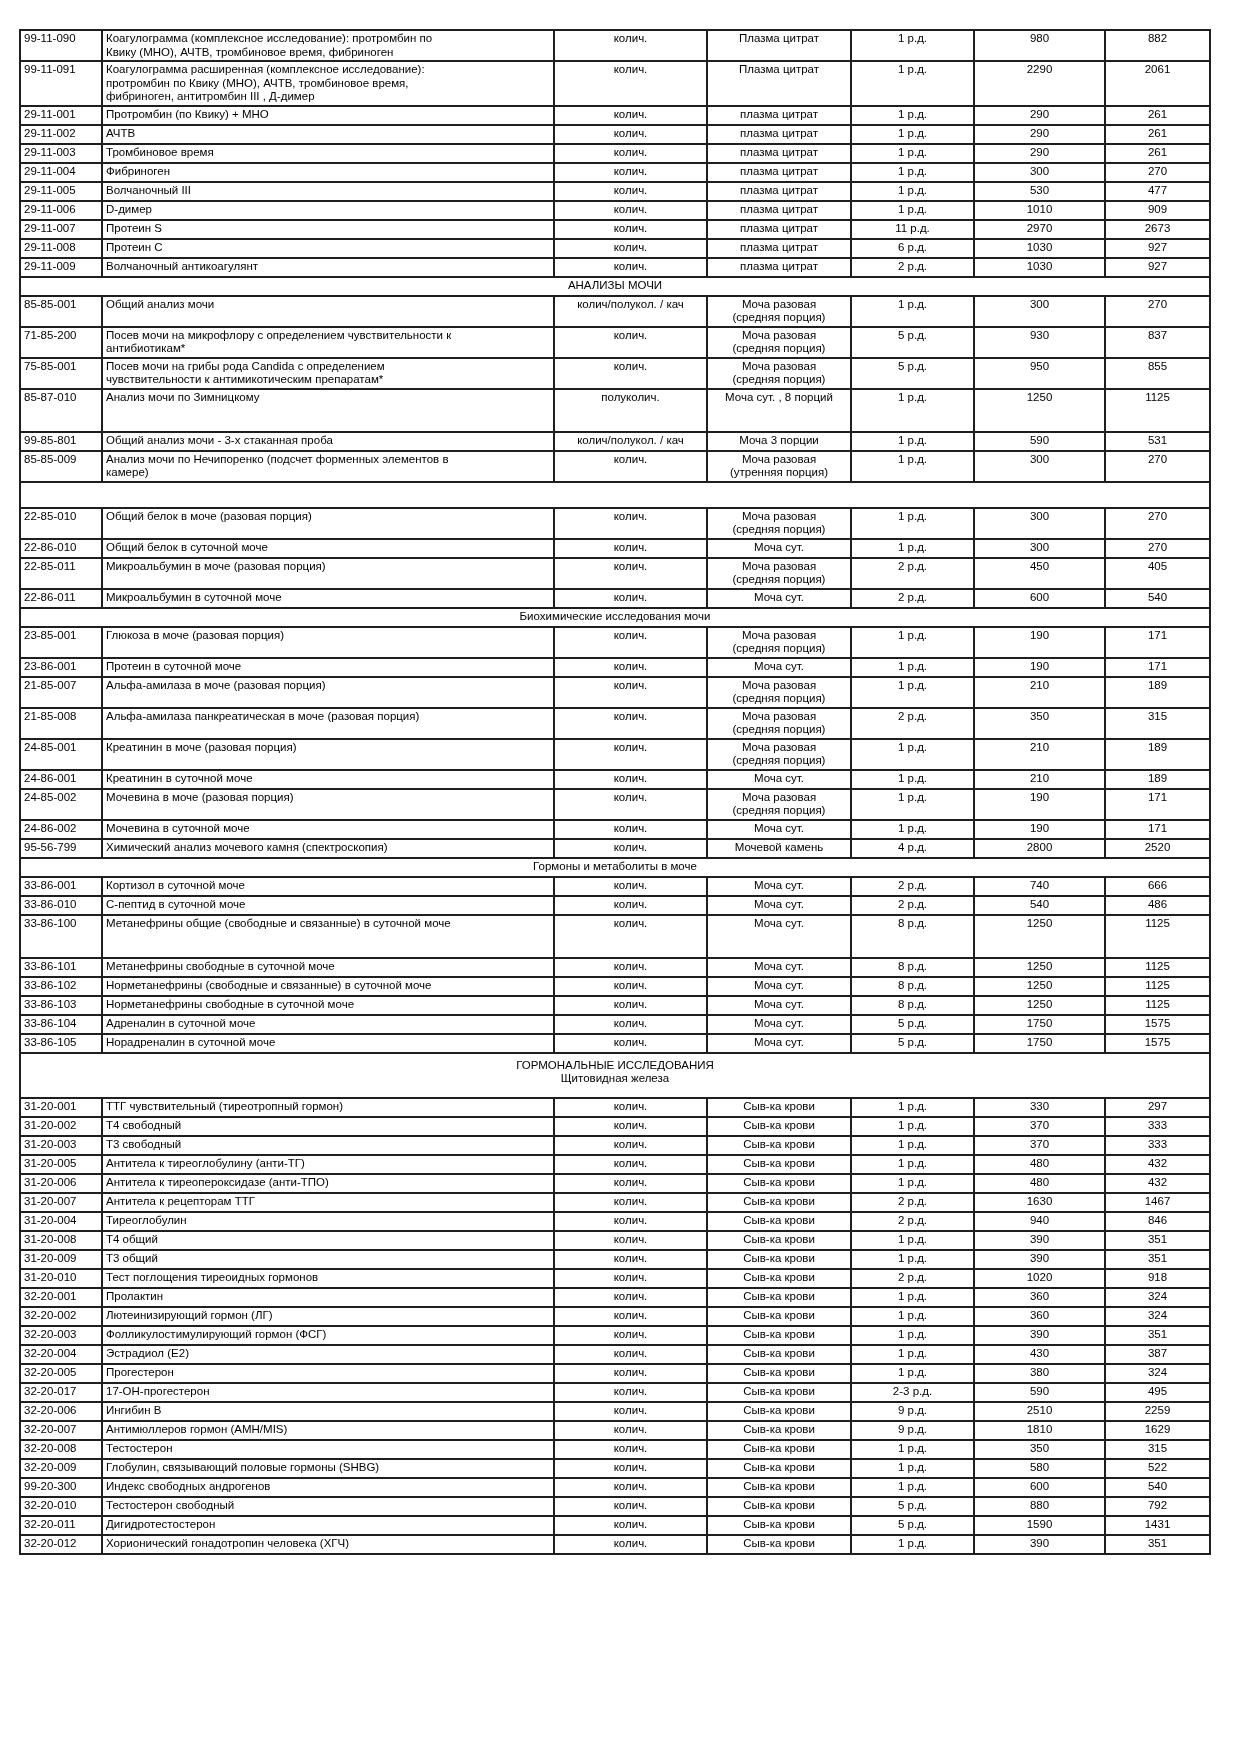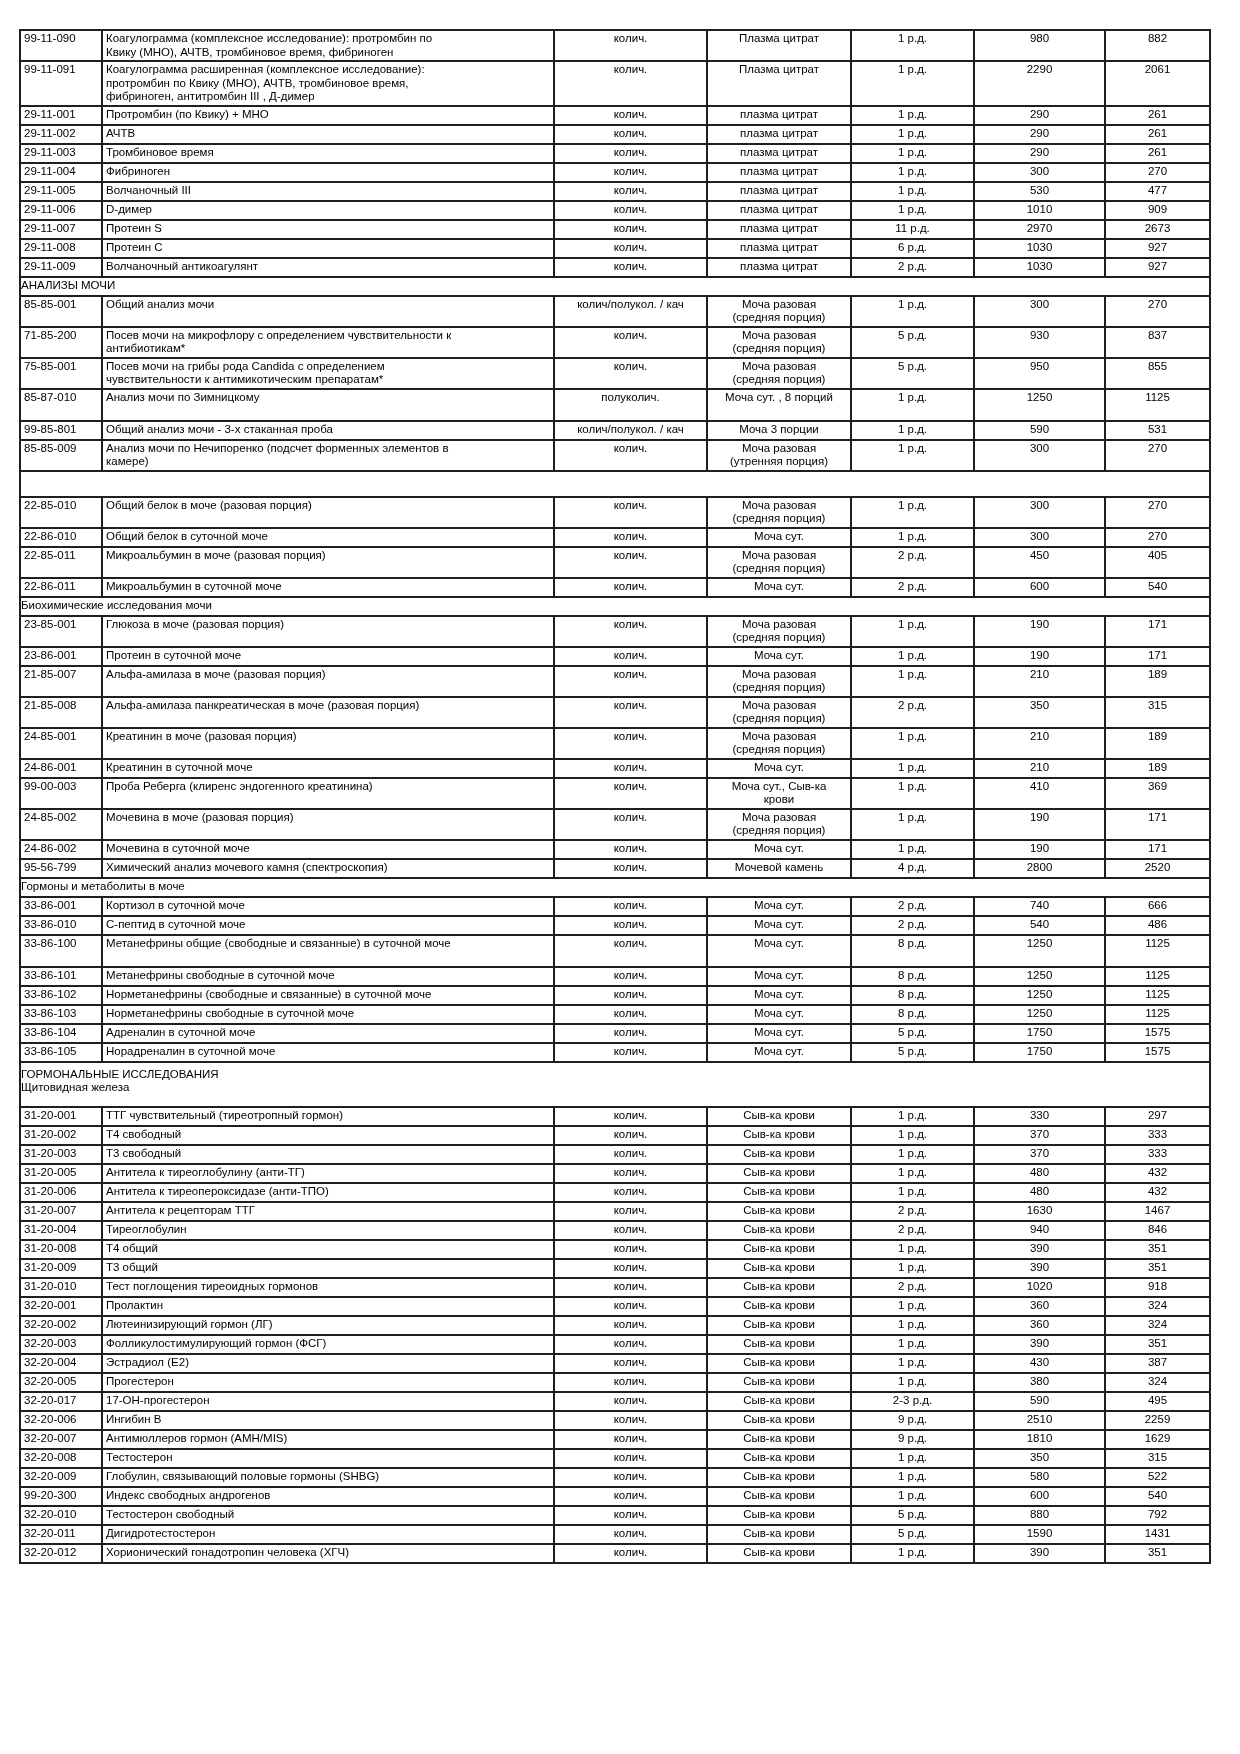--- a/index.html
+++ b/index.html
@@ -26,24 +26,24 @@
     overflow:hidden;
     word-wrap:break-word;
   }
   td.c-code { text-align:left; padding-left:2px; }
   td.c-name { text-align:left; white-space:pre-line; }
   td.c-method { text-align:center; vertical-align:middle; }
   td.c-sample { text-align:center; vertical-align:middle; white-space:pre-line; }
   td.c-days { text-align:center; vertical-align:top; }
   td.c-p1, td.c-p2 { text-align:center; vertical-align:middle; font-size:12px; }
   tr.trow { height:19px; }
-  tr.tall { height:32px; }
+  tr.tall { height:43px; }
   tr.italic-price td.c-p1, tr.italic-price td.c-p2 { }
   tr.sec td {
-    text-align:left;
+    text-align:center;
     white-space:pre-line;
     padding:1px 0 2px 0;
     height:14px;
   }
   tr.sec-two td { height:36px; padding-top:5px; }
   tr.gap td { height:22px; }
 </style>
 </head>
 <body>
 
@@ -320,30 +320,20 @@
       <tr class="trow">
     <td class="c-code">24-86-001</td>
     <td class="c-name">Креатинин в суточной моче</td>
     <td class="c-method">колич.</td>
     <td class="c-sample">Моча сут.</td>
     <td class="c-days">1 р.д.</td>
     <td class="c-p1">210</td>
     <td class="c-p2">189</td>
   </tr>
       <tr class="trow">
-    <td class="c-code">99-00-003</td>
-    <td class="c-name">Проба Реберга (клиренс эндогенного креатинина)</td>
-    <td class="c-method">колич.</td>
-    <td class="c-sample">Моча сут., Сыв-ка
-крови</td>
-    <td class="c-days">1 р.д.</td>
-    <td class="c-p1">410</td>
-    <td class="c-p2">369</td>
-  </tr>
-      <tr class="trow">
     <td class="c-code">24-85-002</td>
     <td class="c-name">Мочевина в моче (разовая порция)</td>
     <td class="c-method">колич.</td>
     <td class="c-sample">Моча разовая
 (средняя порция)</td>
     <td class="c-days">1 р.д.</td>
     <td class="c-p1">190</td>
     <td class="c-p2">171</td>
   </tr>
       <tr class="trow">

